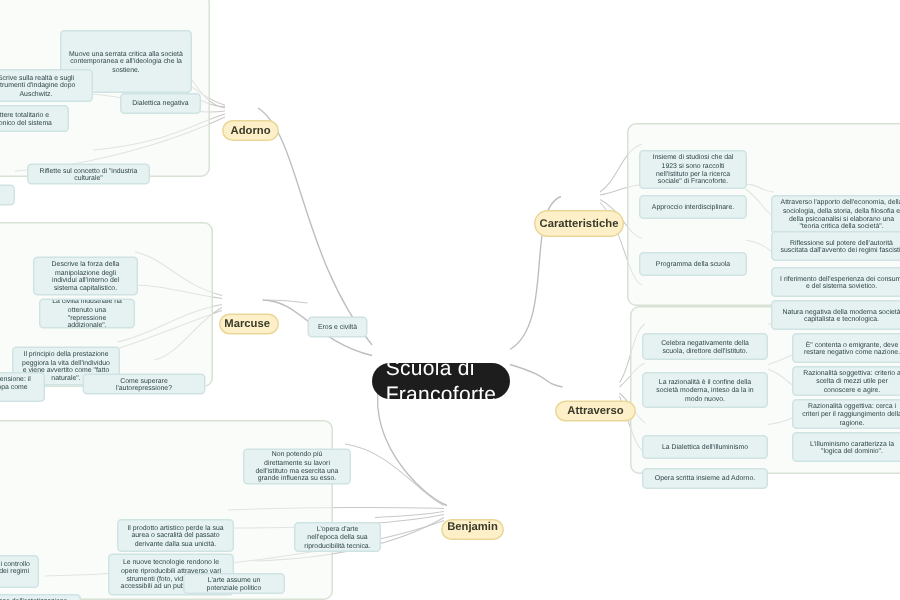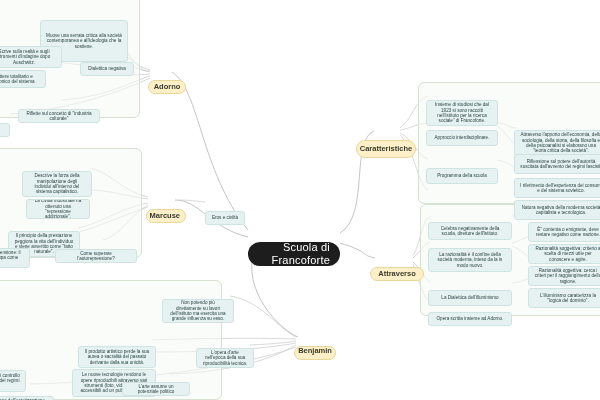--- a/index.html
+++ b/index.html
@@ -33,22 +33,22 @@
     border-radius: 4px;
     padding: 3px 5px;
     line-height: 1.18;
     overflow: hidden;
     margin-top: 16px;
   }
   .root {
     background: #1d1d1d;
     color: #ffffff;
     border-radius: 14px;
-    font-size: 11px;
-    text-align: right;
+    font-size: 14px;
+    text-align: left;
     display: flex;
     align-items: center;
     justify-content: center;
     padding: 6px 10px;
     letter-spacing: 0.2px;
   }
   .branch {
     background: #fdf0c8;
     border: 1px solid #e9d79a;
     color: #3a3a2a;

